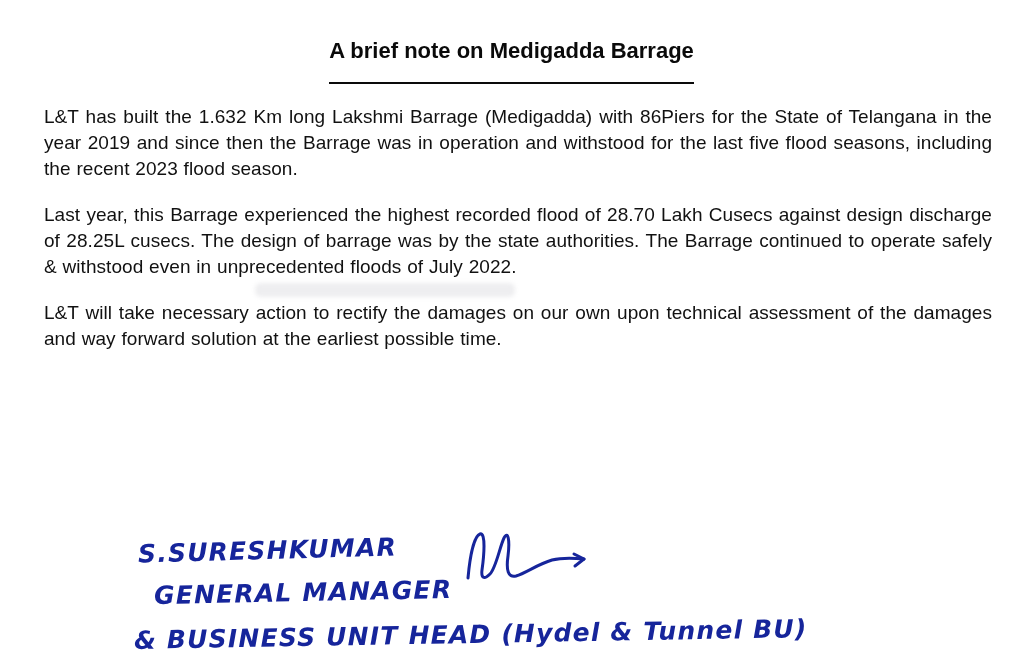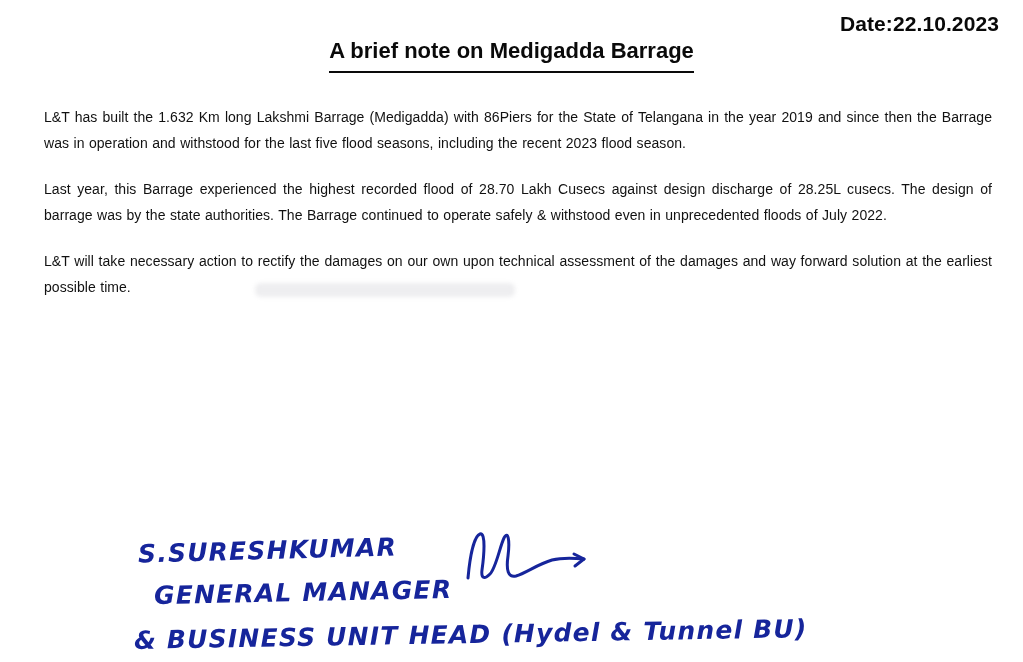--- a/index.html
+++ b/index.html
@@ -36,31 +36,31 @@
     top: 38px;
     left: 0;
     width: 1023px;
     text-align: center;
     font-size: 22px;
     font-weight: bold;
     color: #0a0a0a;
   }
   .doc-title span.underlined {
     border-bottom: 2px solid #0a0a0a;
-    padding-bottom: 7px;
+    padding-bottom: 18px;
     display: inline-block;
   }
   .body-wrap {
     position: absolute;
     top: 104px;
     left: 44px;
     width: 948px;
   }
   .para {
-    font-size: 14px;
+    font-size: 19px;
     line-height: 26px;
     text-align: justify;
     text-justify: inter-word;
     margin: 0 0 20px 0;
     color: #111111;
     letter-spacing: 0.05px;
     word-spacing: 0.5px;
   }
   .para:last-child {
     margin-bottom: 16px;
@@ -117,21 +117,20 @@
     top: 6px;
     width: 140px;
     height: 60px;
   }
 </style>
 </head>
 <body>
 
 <div class="page">
 
-  <div class="date-line">Date:22.10.2023</div>
 
   <div class="doc-title">
     <span class="underlined">A brief note on Medigadda Barrage</span>
   </div>
 
   <div class="body-wrap">
     <p class="para">L&amp;T has built the 1.632 Km long Lakshmi Barrage (Medigadda) with 86Piers for the State of Telangana in the year 2019 and since then the Barrage was in operation and withstood for the last five flood seasons, including the recent 2023 flood season.</p>
     <p class="para">Last year, this Barrage experienced the highest recorded flood of 28.70 Lakh Cusecs against design discharge of 28.25L cusecs. The design of barrage was by the state authorities. The Barrage continued to operate safely &amp; withstood even in unprecedented floods of July 2022.</p>
     <p class="para">L&amp;T will take necessary action to rectify the damages on our own upon technical assessment of the damages and way forward solution at the earliest possible time.</p>
   </div>

